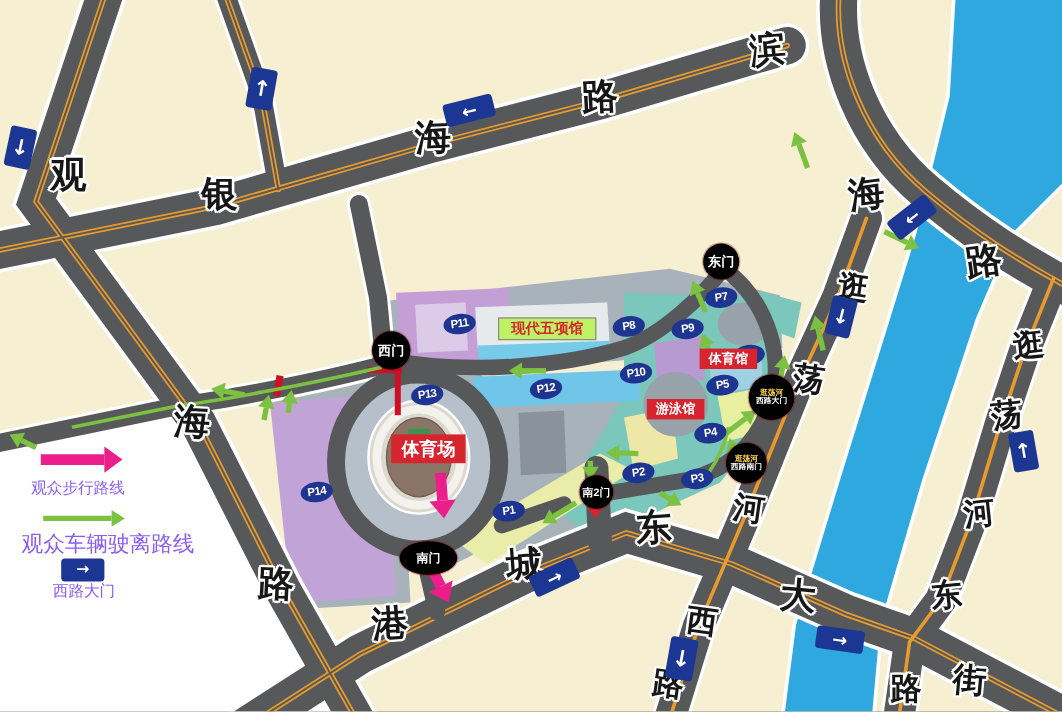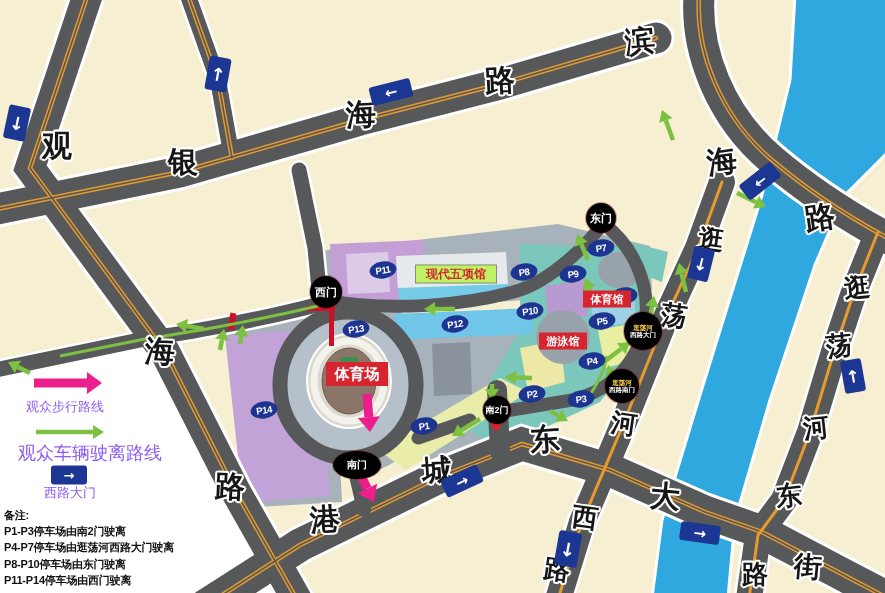--- a/index.html
+++ b/index.html
@@ -182,27 +182,20 @@
         <line x1="496" y1="400" x2="496" y2="423" stroke="#E11D2E" stroke-width="4"></line>
         <polygon points="496,432 490,423 502,423" fill="#E11D2E"></polygon>
       </g>
   </svg>
 
   <div class="legend">
     <div class="legend-label" style="left:26px;top:398px;font-size:13px;">观众步行路线</div>
     <div class="legend-label" style="left:18px;top:441px;font-size:18px;">观众车辆驶离路线</div>
     <div class="sign" style="left:69px;top:475px;width:36px;height:19px;transform:translate(-50%,-50%);font-size:13px;">→</div>
     <div class="legend-label" style="left:44px;top:484px;font-size:13px;">西路大门</div>
-  </div>
-  <div class="notes">
-    <div>备注:</div>
-    <div>P1-P3停车场由南2门驶离</div>
-    <div>P4-P7停车场由逛荡河西路大门驶离</div>
-    <div>P8-P10停车场由东门驶离</div>
-    <div>P11-P14停车场由西门驶离</div>
   </div>
 
   <div id="dyn">
       <div class="road-char" style="left: 57px; top: 146px; font-size: 30px; transform: translate(-50%, -50%) rotate(0deg);">观</div>
       <div class="road-char" style="left: 183px; top: 162px; font-size: 30px; transform: translate(-50%, -50%) rotate(0deg);">银</div>
       <div class="road-char" style="left: 361px; top: 115px; font-size: 30px; transform: translate(-50%, -50%) rotate(-3deg);">海</div>
       <div class="road-char" style="left: 500px; top: 81px; font-size: 30px; transform: translate(-50%, -50%) rotate(-3deg);">路</div>
       <div class="road-char" style="left: 640px; top: 42px; font-size: 30px; transform: translate(-50%, -50%) rotate(-5deg);">滨</div>
       <div class="road-char" style="left: 722px; top: 162px; font-size: 30px; transform: translate(-50%, -50%) rotate(-8deg);">海</div>
       <div class="road-char" style="left: 820px; top: 218px; font-size: 30px; transform: translate(-50%, -50%) rotate(-8deg);">路</div>

